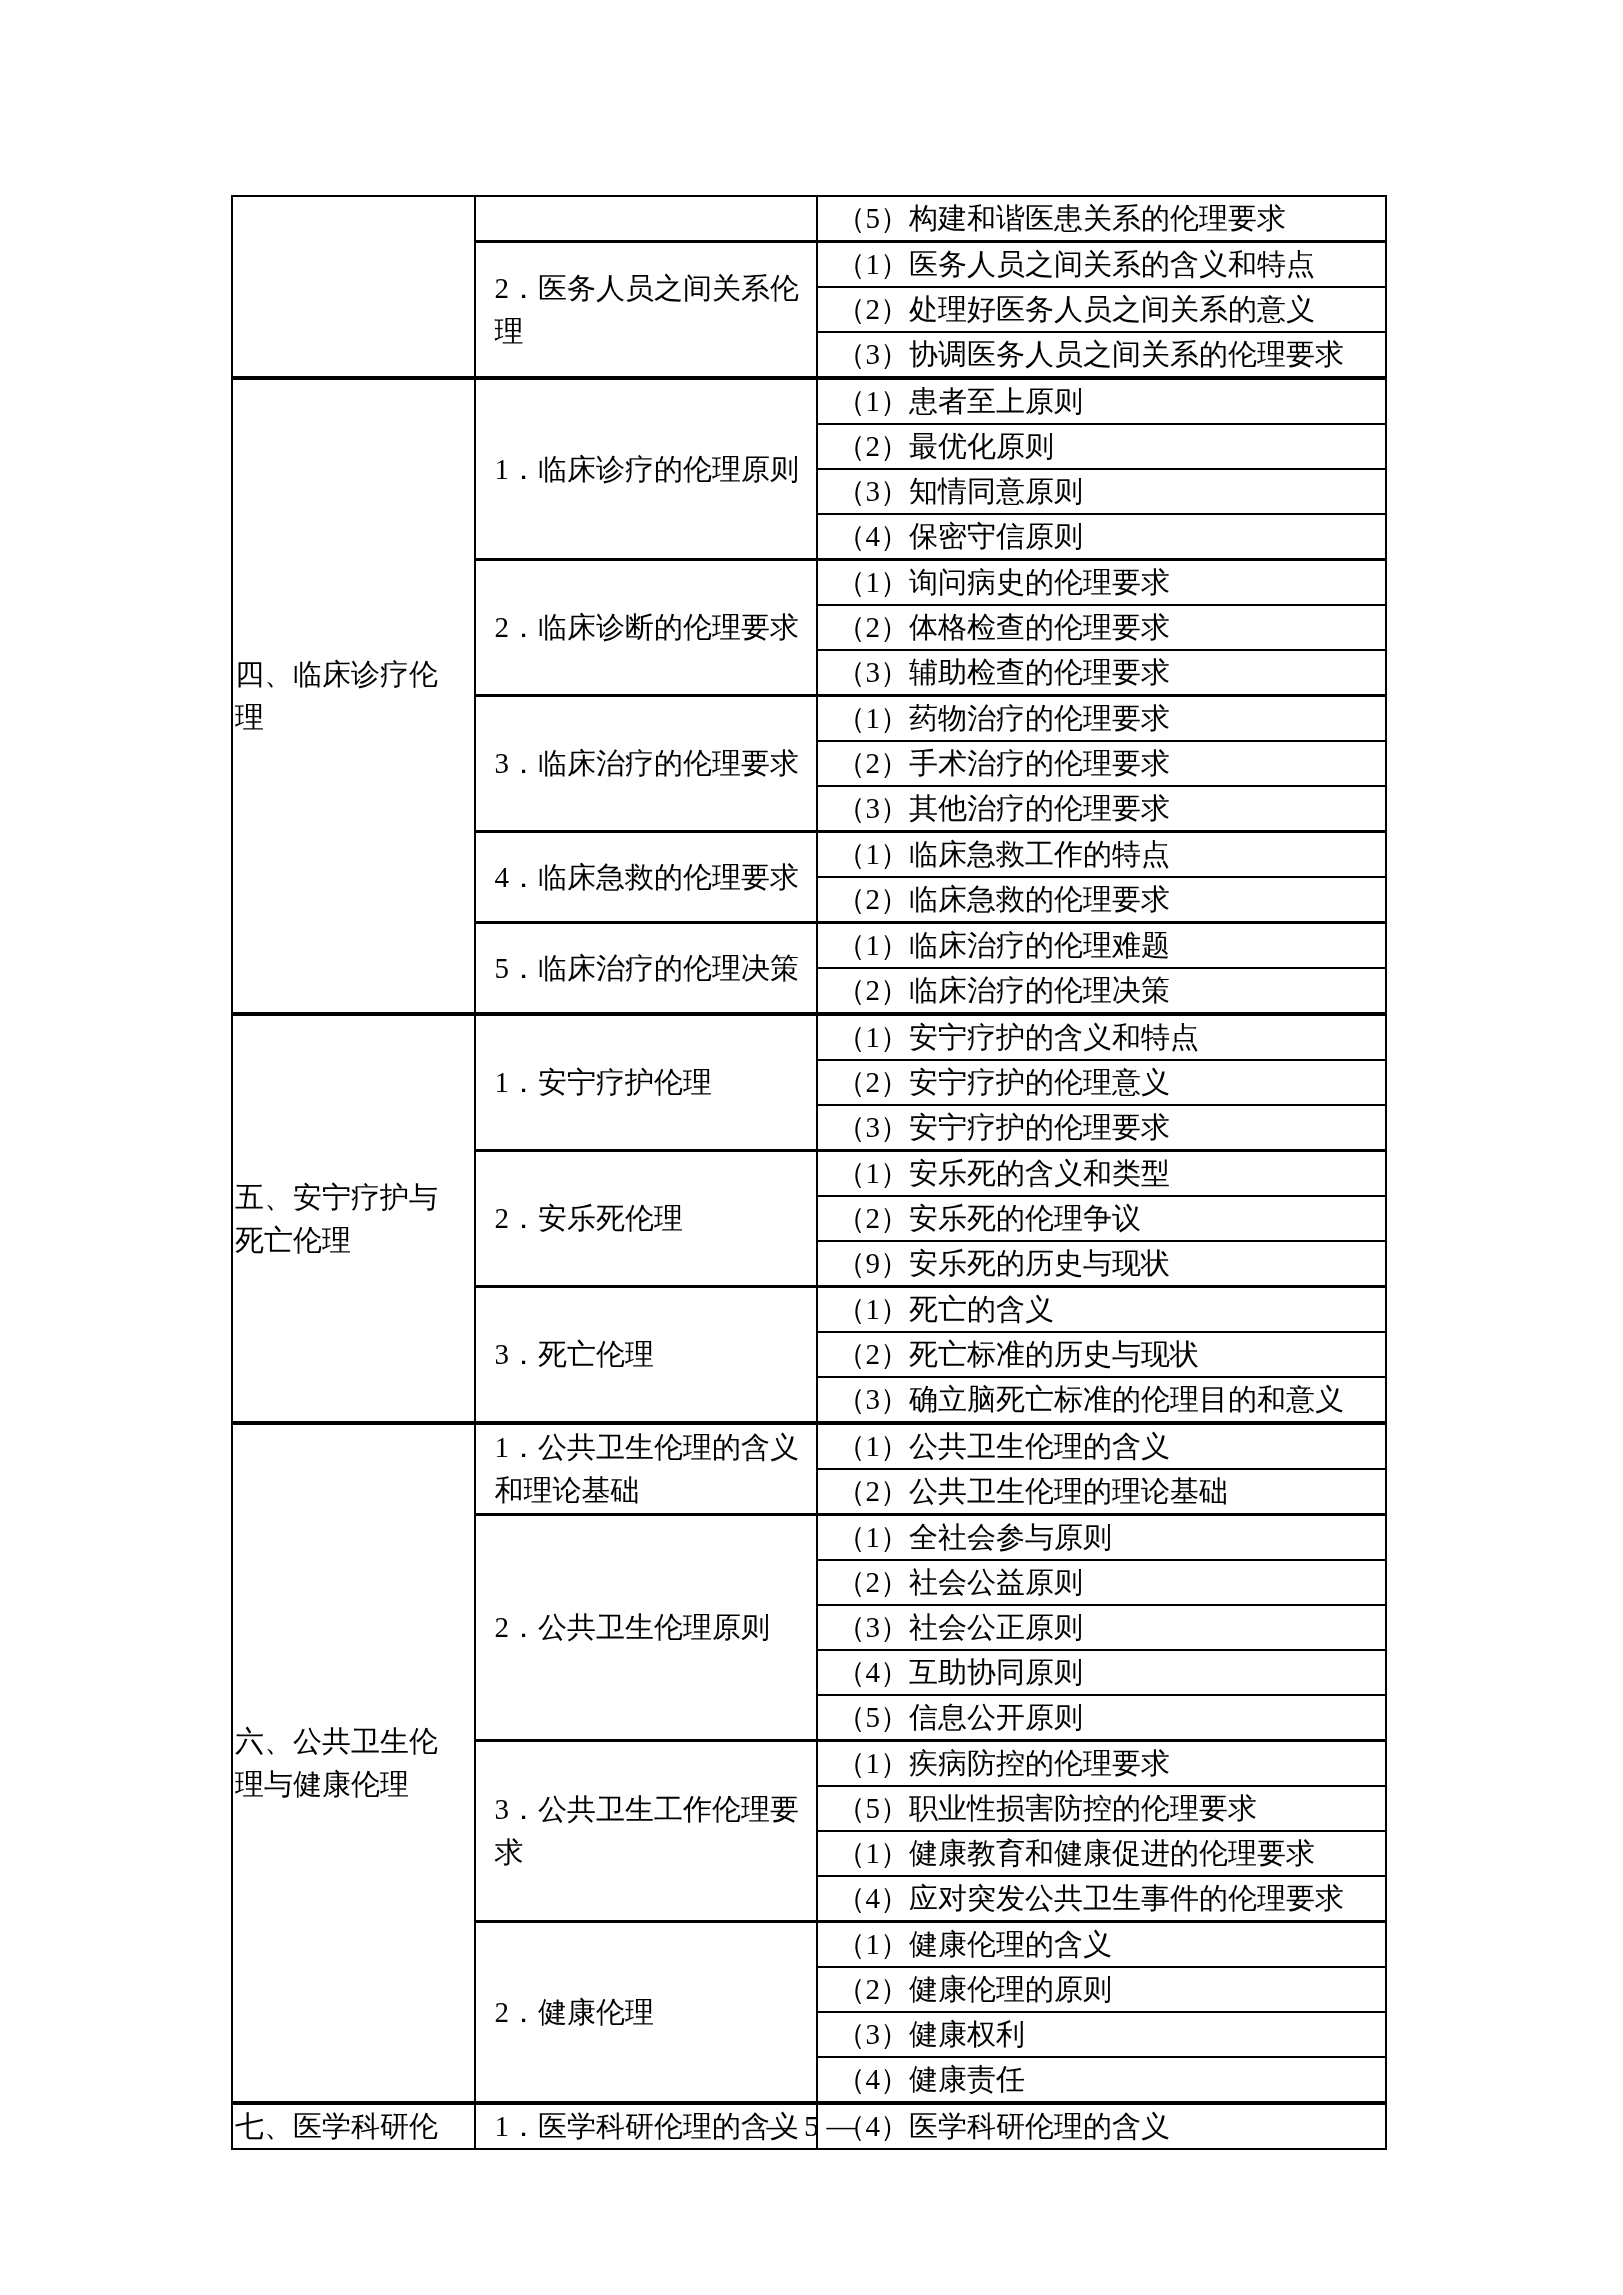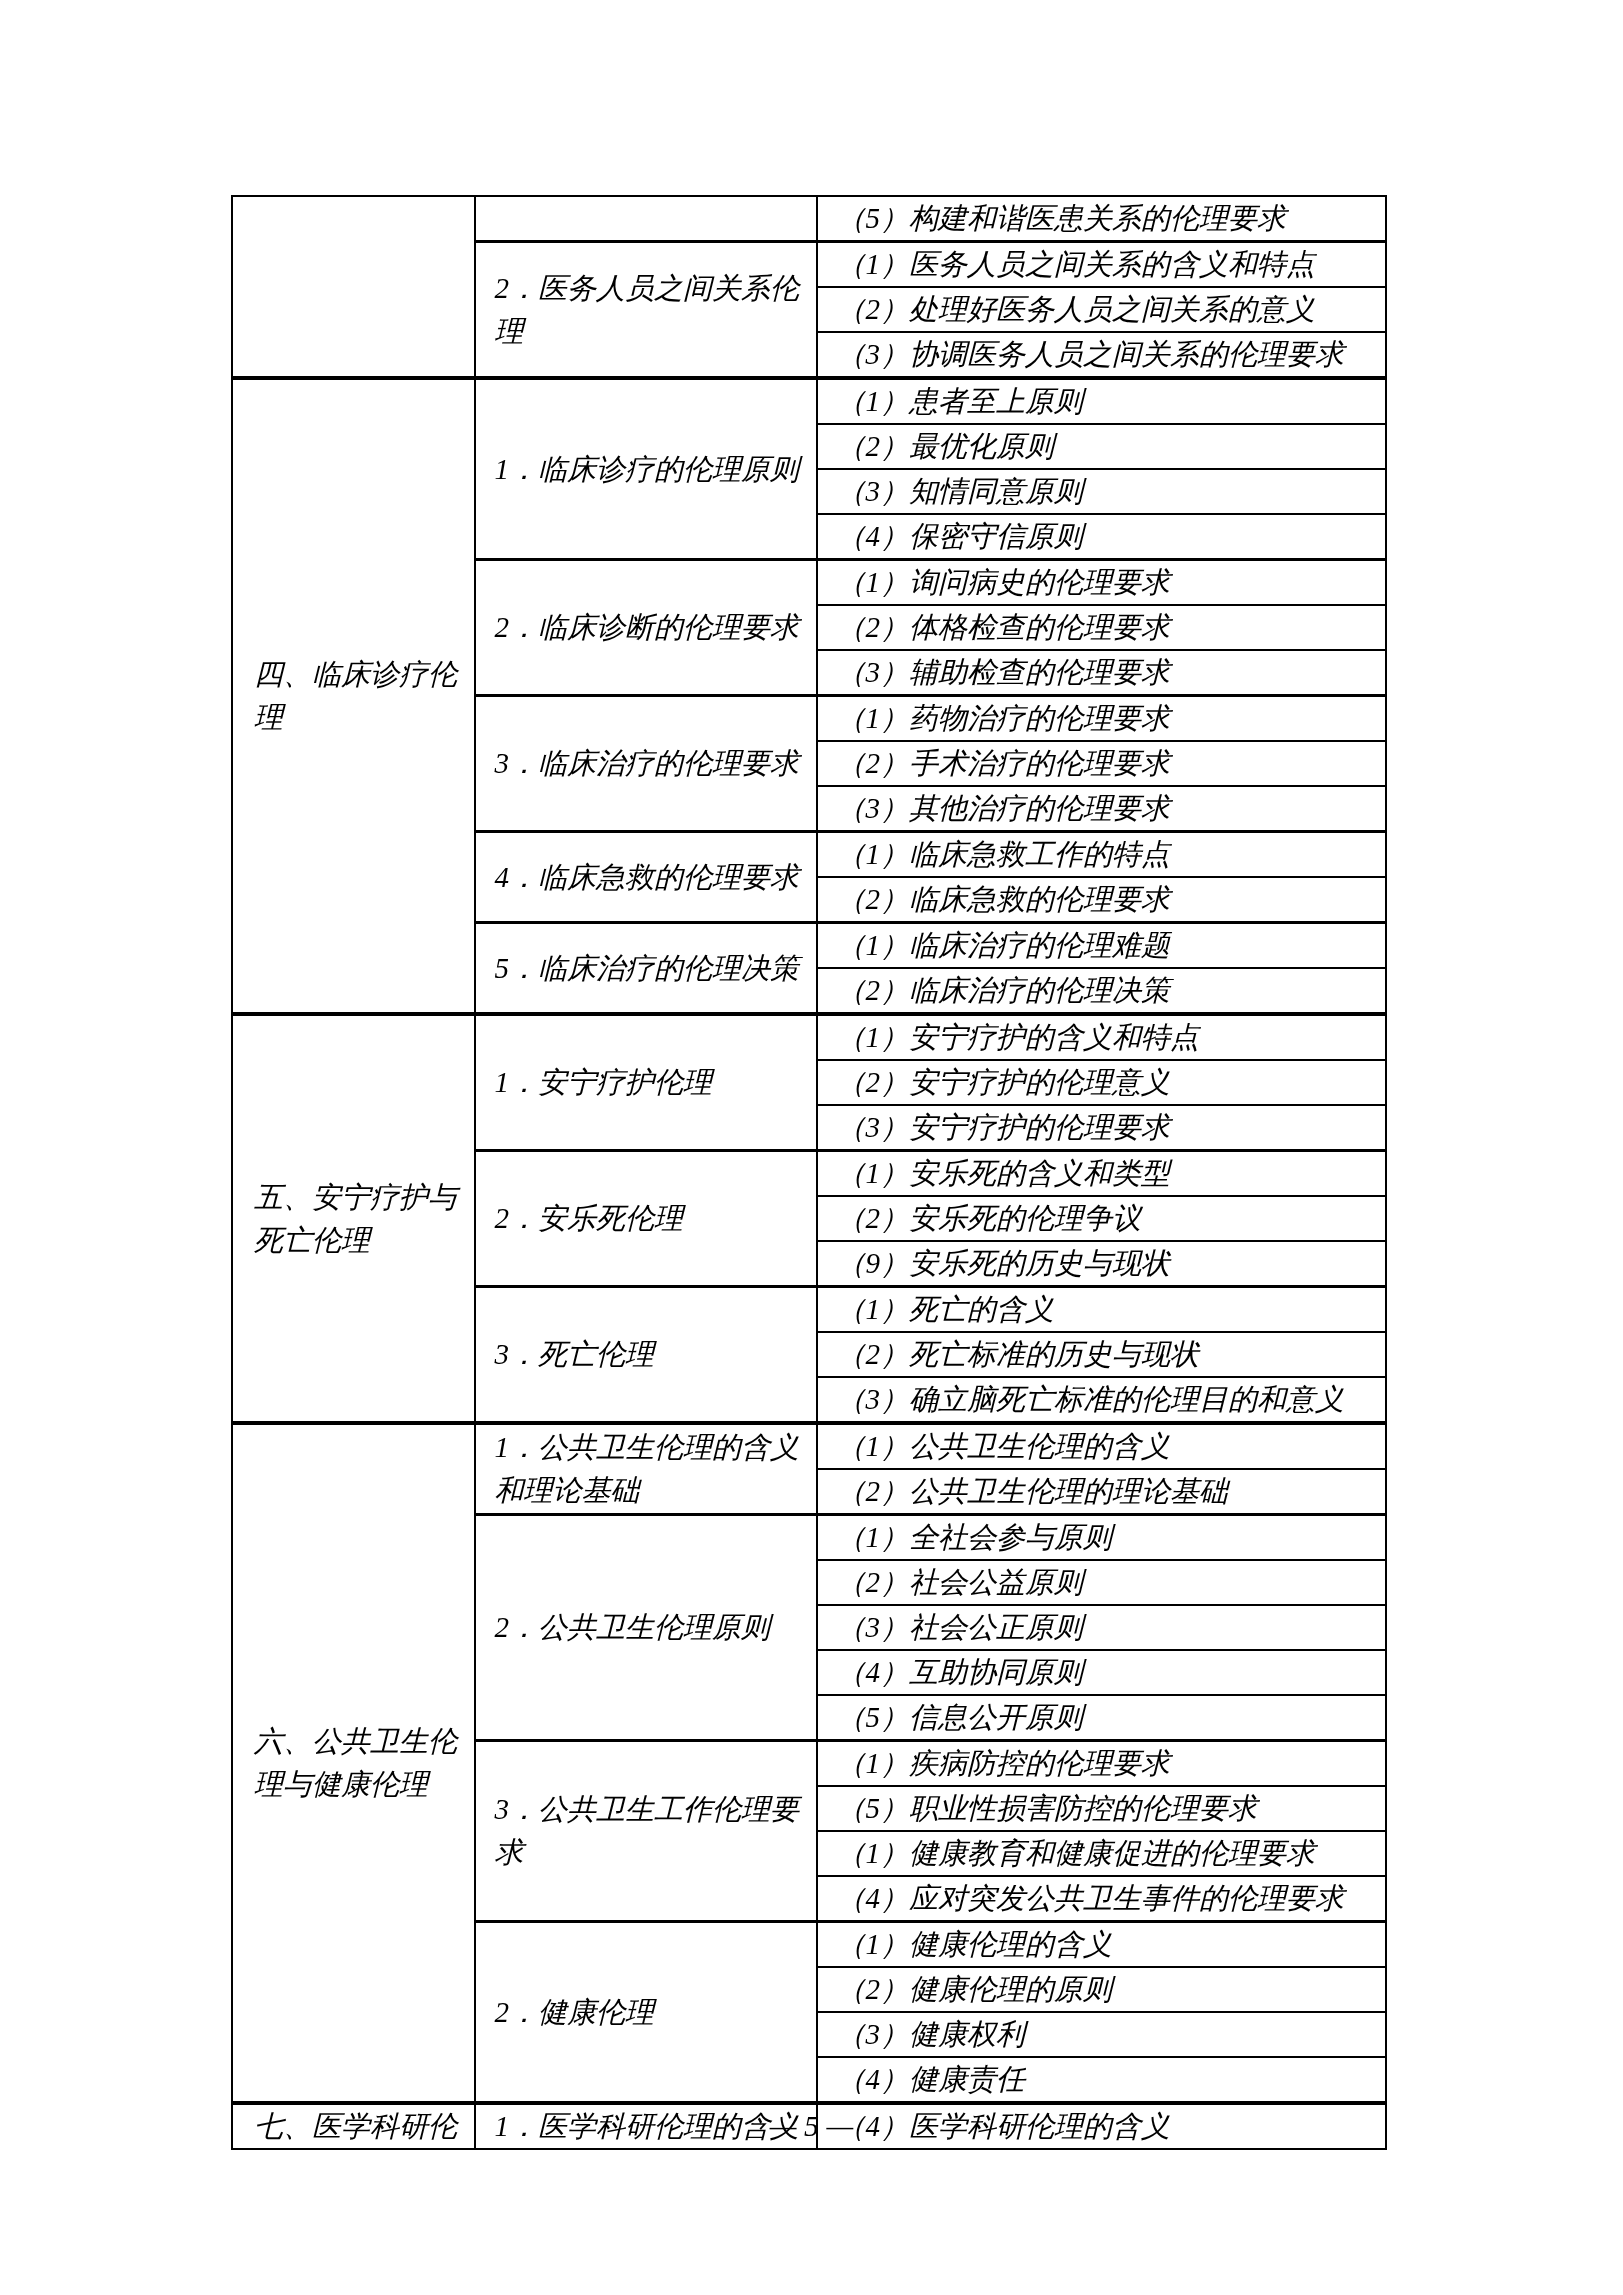--- a/index.html
+++ b/index.html
@@ -11,21 +11,20 @@
     height: 2295px;
     position: relative;
     background: #ffffff;
     color: #000000;
     font-family: "Liberation Serif", "DejaVu Serif", serif;
   }
   .page {
     position: absolute;
     inset: 0;
     background: #ffffff;
-    font-style: italic;
   }
   table.syllabus {
     position: absolute;
     left: 231px;
     top: 195px;
     border-collapse: collapse;
     table-layout: fixed;
     border: 2.6px solid #000;
   }
   table.syllabus tr {
@@ -34,21 +33,21 @@
   table.syllabus td {
     border: 2px solid #000;
     font-size: 29px;
     line-height: 43px;
     vertical-align: middle;
     white-space: pre-line;
     overflow: hidden;
     padding: 0 4.1px 0 18.4px;
   }
   table.syllabus td.chapter {
-    padding-left: 21px;
+    padding-left: 2px;
   }
   table.syllabus td.point {
     white-space: nowrap;
   }
   
   table.syllabus tr.gb {
     border-top: 3.1px solid #000;
   }
   
   table.syllabus tr.sb {

